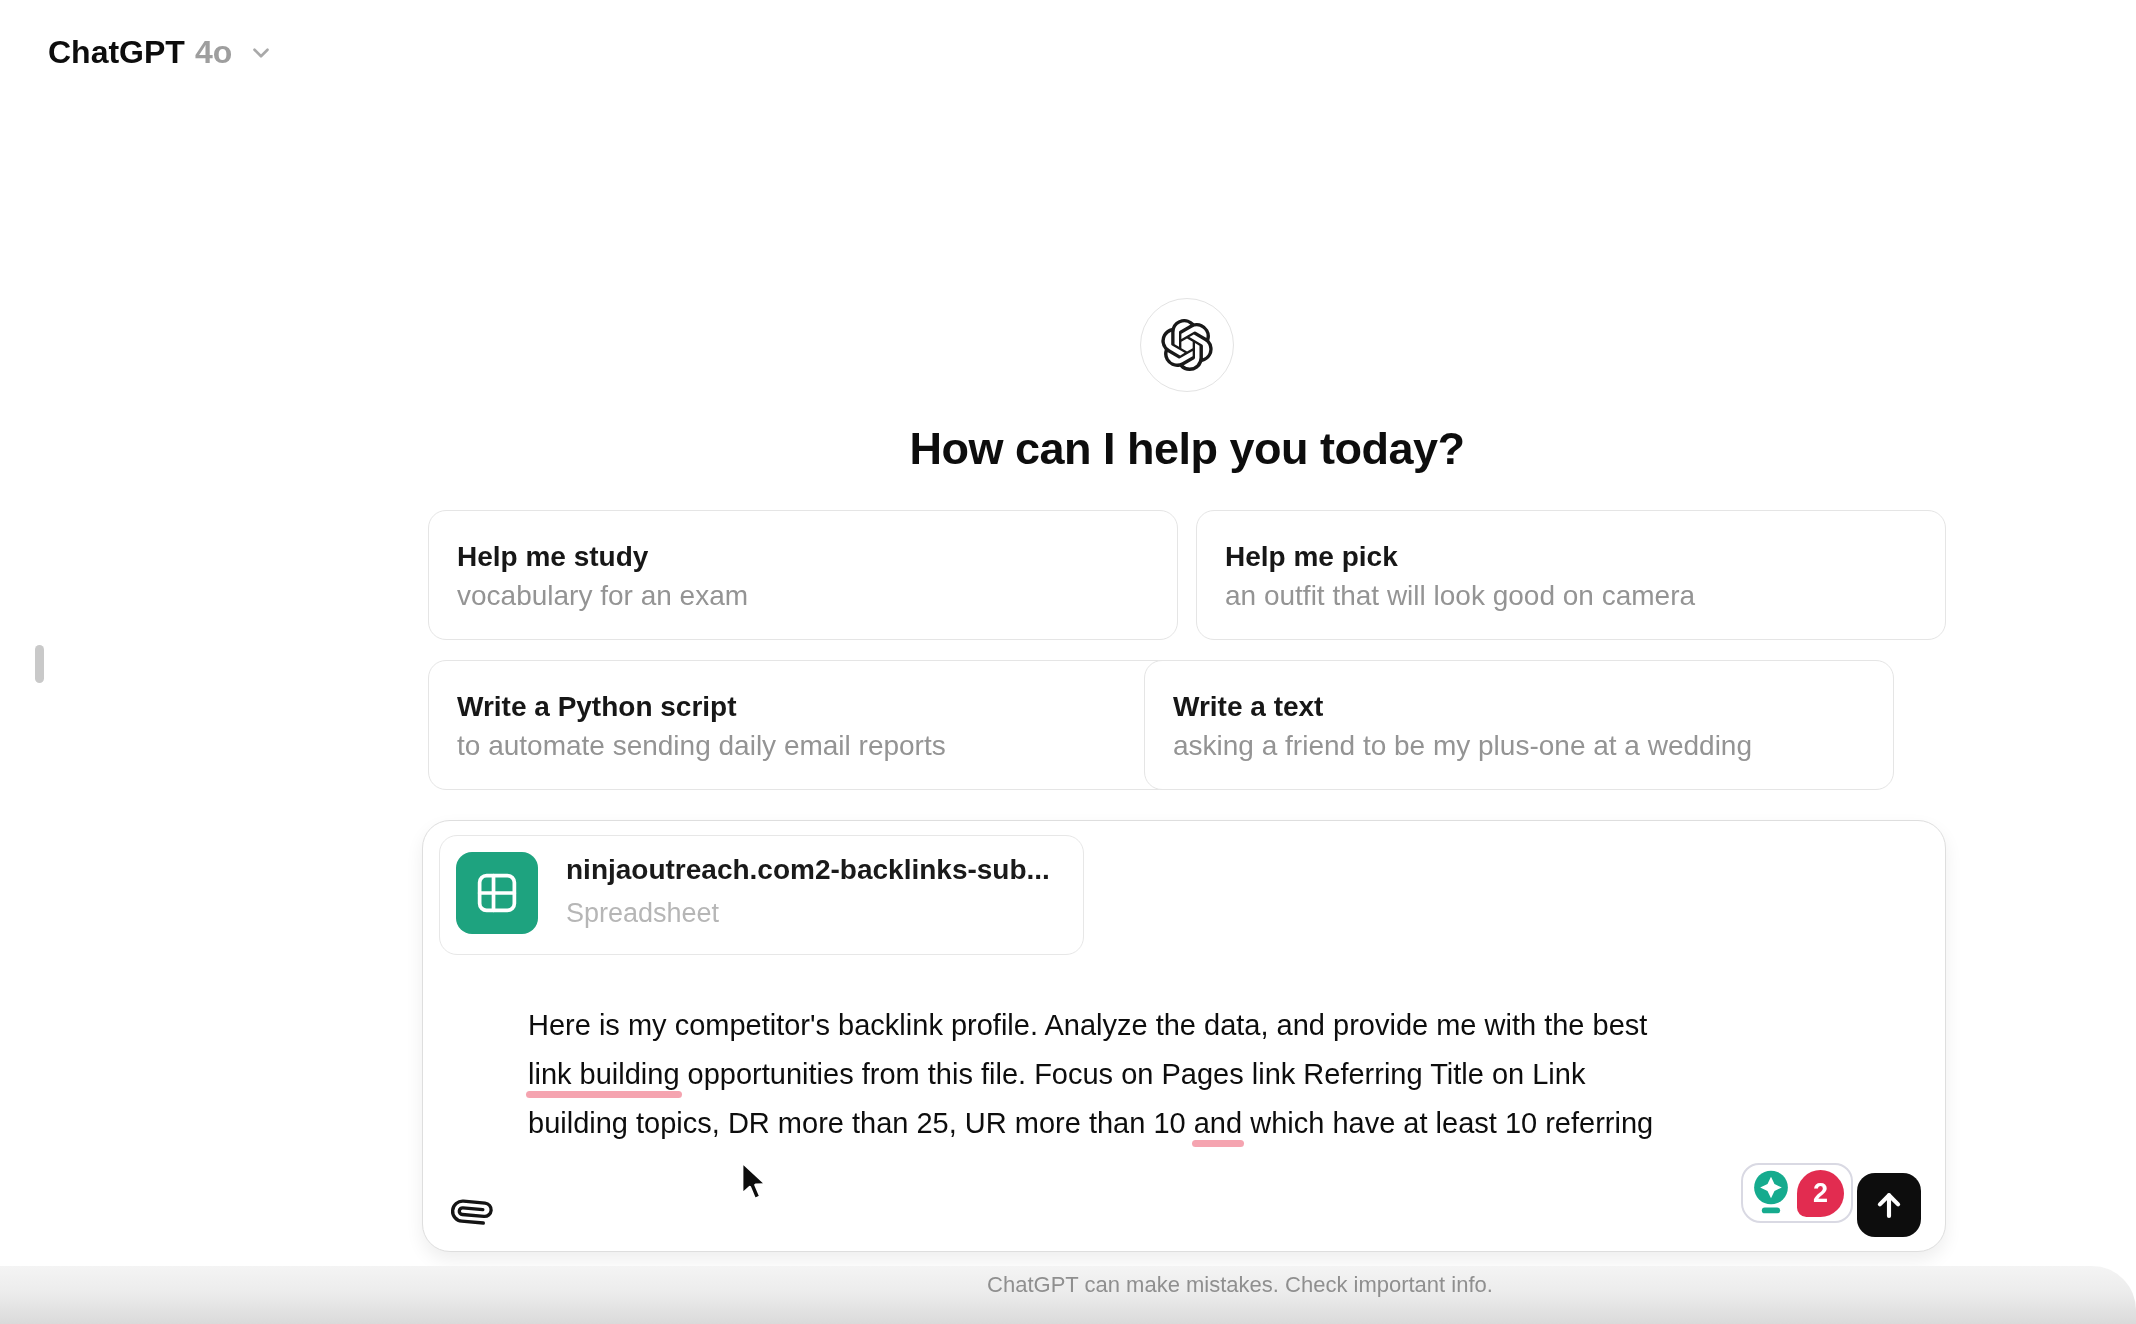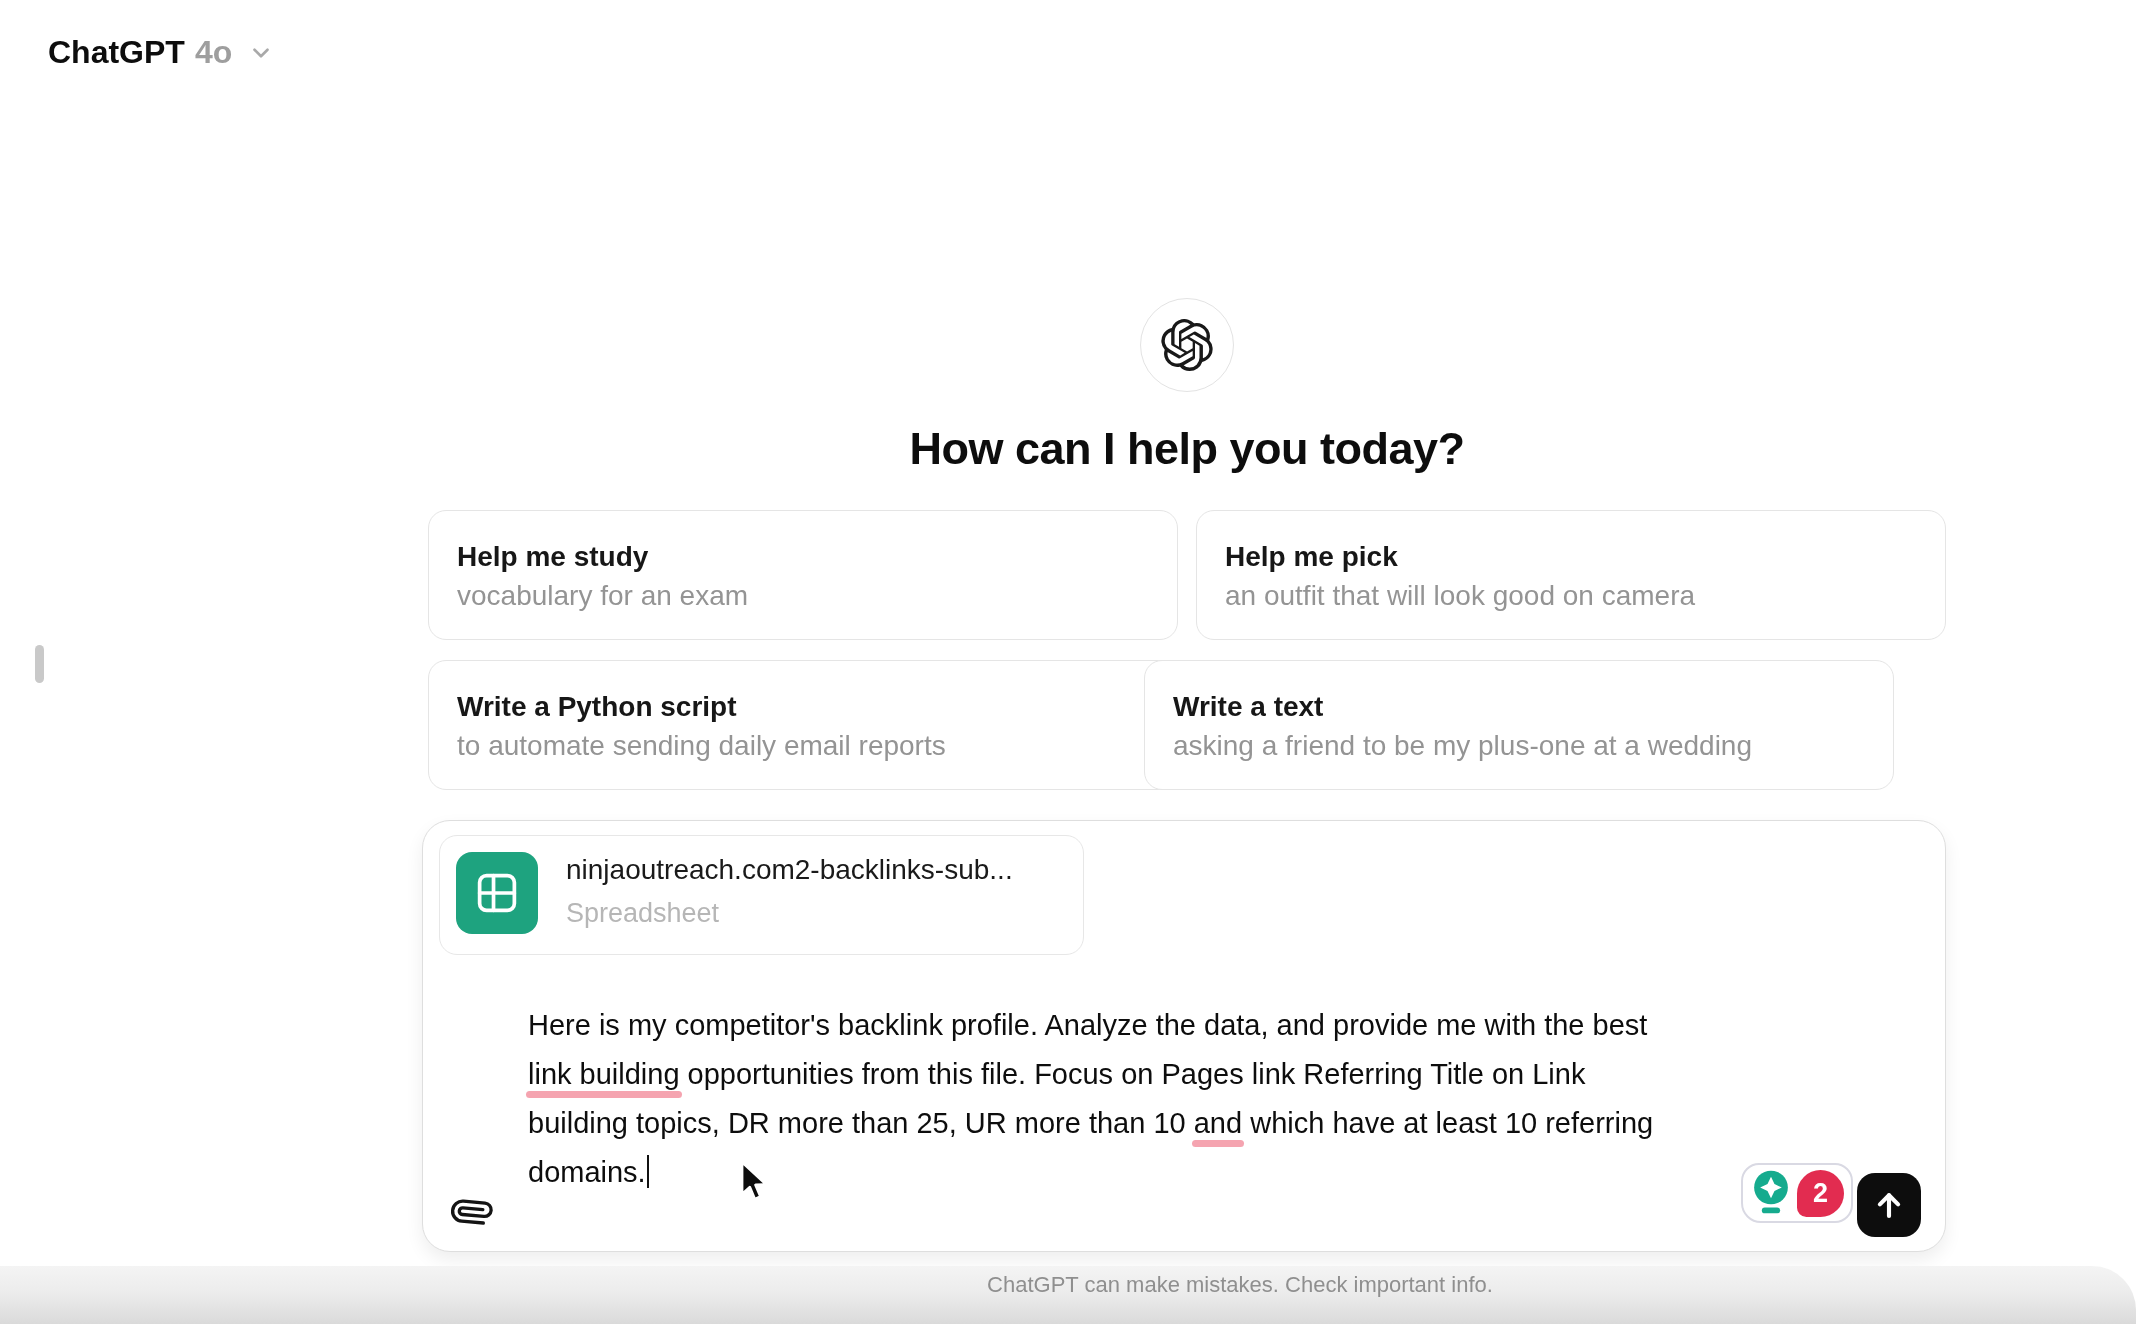--- a/index.html
+++ b/index.html
@@ -32,21 +32,21 @@
   .card3 { left:1144px; top:660px; }
 
   
   .composer { position:absolute; left:422px; top:820px; width:1524px; height:432px;
     border:1.5px solid #dedede; border-radius:28px; background:#fff;
     box-shadow:0 8px 18px rgba(0,0,0,0.07); }
   .chip { position:absolute; left:16px; top:14px; width:645px; height:120px; border:1.5px solid #e7e7e7;
     border-radius:18px; background:#fff; cursor:pointer; }
   .chip-icon { position:absolute; left:16px; top:16px; width:82px; height:82px; border-radius:16px;
     background:#1ea37f; display:flex; align-items:center; justify-content:center; }
-  .chip-name { position:absolute; left:126px; top:18px; width:500px; font-size:28px; font-weight:400;
+  .chip-name { position:absolute; left:126px; top:18px; width:500px; font-size:28px; font-weight:700;
     color:#1a1a1a; white-space:nowrap; overflow:hidden; }
   .chip-type { position:absolute; left:126px; top:62px; font-size:27px; color:#b6b6b6; }
 
   .prompt { position:absolute; left:105px; top:180px; width:1300px; font-size:29px; line-height:49px;
     color:#0d0d0d; cursor:text; }
   .prompt div { white-space:pre; }
   .miss { position:relative; }
   .miss::after { content:""; position:absolute; left:-2px; right:-2px; bottom:-8px; height:7px;
     border-radius:4px; background:#f5a4b0; }
   .caret { display:inline-block; width:2.5px; height:33px; background:#111; vertical-align:-6px; margin-left:1px; }
@@ -124,21 +124,20 @@
         </svg>
       </div>
       <div class="chip-name">ninjaoutreach.com2-backlinks-sub...</div>
       <div class="chip-type">Spreadsheet</div>
     </div>
 
     <div class="prompt">
       <div><span>Here is my competitor's backlink profile. Analyze the data, and provide me with the best</span></div>
       <div><span class="miss">link building</span><span> opportunities from this file. Focus on Pages link Referring Title on Link</span></div>
       <div><span>building topics, DR more than 25, UR more than 10 </span><span class="miss">and</span><span> which have at least 10 referring</span></div>
-      <div><span>domains.</span><span class="caret"></span></div>
     </div>
 
     <div class="clip-btn">
       <svg width="40" height="40" viewBox="0 0 24 24" fill="none" stroke="#141414" stroke-width="2" stroke-linecap="round" stroke-linejoin="round" style="transform:rotate(50deg);">
         <path d="M21.44 11.05l-9.19 9.19a6 6 0 0 1-8.49-8.49l9.19-9.19a4 4 0 0 1 5.66 5.66l-9.2 9.19a2 2 0 0 1-2.83-2.83l8.49-8.48"></path>
       </svg>
     </div>
 
     <div class="gram">
       <svg width="44" height="50" viewBox="0 0 24 27">

